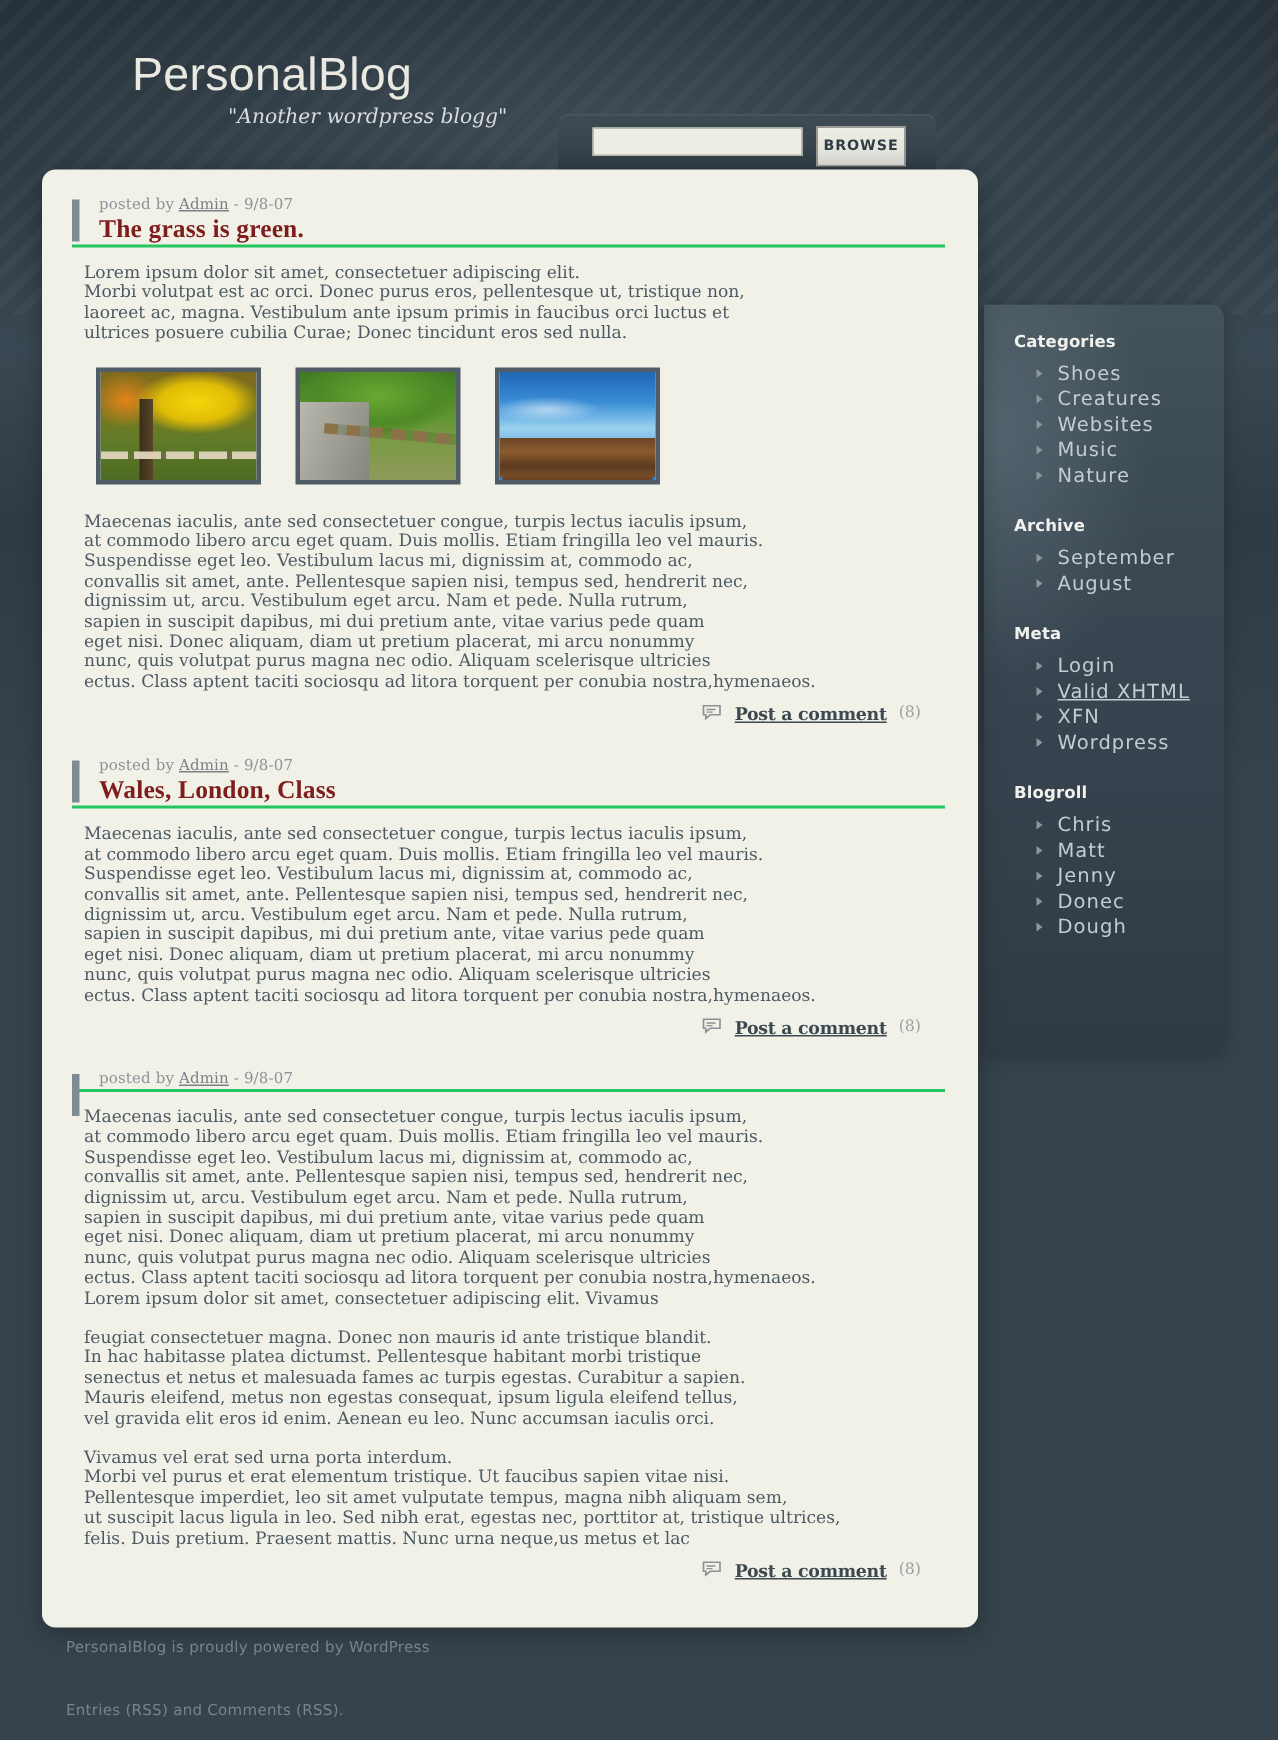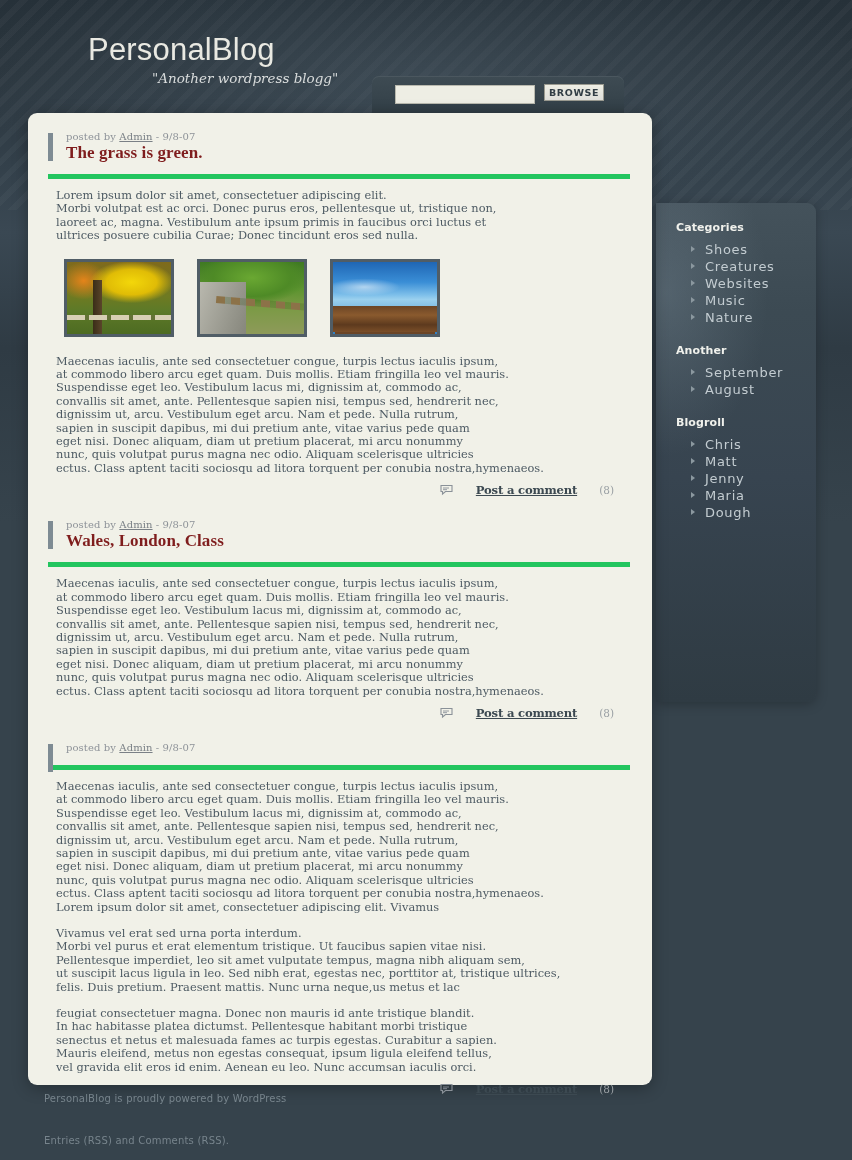--- a/index.html
+++ b/index.html
@@ -78,21 +78,21 @@
     border: 1px solid #b9b9ae;
     font-family: "DejaVu Sans", sans-serif;
     font-size: 11px;
     color: #3d4a52;
     padding: 0 4px;
     outline: none;
   }
   .browse-button {
     position: absolute;
     left: 172px; top: 8px;
-    width: 60px; height: 17px;
+    width: 60px; height: 27px;
     background: linear-gradient(180deg, #eeeee4 0%, #dededa 100%);
     border: 1px solid #9a9a90;
     font-family: "DejaVu Sans", sans-serif;
     font-size: 9.5px;
     font-weight: bold;
     letter-spacing: 0.6px;
     color: #313d45;
     cursor: pointer;
   }
 
@@ -149,22 +149,22 @@
     border-radius: 9px;
     box-shadow: 0 3px 16px rgba(0,0,0,0.30);
   }
   .content-inner { padding: 18px 22px 0 20px; }
 
   
   .post { margin-bottom: 6px; }
   .post-head {
     position: relative;
     padding-left: 18px;
-    border-bottom: 5px solid #22c55e;
-    padding-bottom: 11px;
+    border-bottom: 2px solid #22c55e;
+    padding-bottom: 0;
     margin-bottom: 10px;
   }
   .post-head .marker {
     position: absolute;
     left: 0; top: 2px;
     width: 5px; height: 28px;
     background: #7e8b93;
   }
   .post-meta {
     font-family: "DejaVu Serif", serif;
@@ -247,22 +247,21 @@
   }
   .thumb-sky::after {
     content:""; position:absolute; left:0; top:14px; width:100%; height:22px;
     background: radial-gradient(ellipse 50px 12px at 30% 50%, rgba(255,255,255,0.55) 0%, rgba(255,255,255,0) 72%);
   }
 
   
   .post-footer {
     display: flex;
     justify-content: flex-end;
-    align-items: center;
-    gap: 22px;
+    gap: 8px;
     padding: 8px 16px 0 0;
     margin-bottom: 22px;
   }
   .bubble-icon { display: block; }
   .comment-link {
     font-family: "DejaVu Serif", serif;
     font-size: 11.6px;
     font-weight: bold;
     color: #3c4951;
     text-decoration: underline;
@@ -328,52 +327,73 @@
           <span>Music</span>
         </li>
         <li class="side-item">
           <span class="bullet"></span>
           <span>Nature</span>
         </li>
       </ul>
     </div>
 
     <div class="side-section">
-      <div class="side-title">Another</div>
+      <div class="side-title">Archive</div>
       <ul class="side-list">
         <li class="side-item">
           <span class="bullet"></span>
           <span>September</span>
         </li>
         <li class="side-item">
           <span class="bullet"></span>
           <span>August</span>
         </li>
       </ul>
     </div>
 
+    <div class="side-section">
+      <div class="side-title">Meta</div>
+      <ul class="side-list">
+        <li class="side-item">
+          <span class="bullet"></span>
+          <span>Login</span>
+        </li>
+        <li class="side-item">
+          <span class="bullet"></span>
+          <span class="underlined">Valid XHTML</span>
+        </li>
+        <li class="side-item">
+          <span class="bullet"></span>
+          <span>XFN</span>
+        </li>
+        <li class="side-item">
+          <span class="bullet"></span>
+          <span>Wordpress</span>
+        </li>
+      </ul>
+    </div>
 
     <div class="side-section">
       <div class="side-title">Blogroll</div>
       <ul class="side-list">
         <li class="side-item">
           <span class="bullet"></span>
           <span>Chris</span>
         </li>
         <li class="side-item">
           <span class="bullet"></span>
           <span>Matt</span>
         </li>
         <li class="side-item">
           <span class="bullet"></span>
           <span>Jenny</span>
         </li>
         <li class="side-item">
           <span class="bullet"></span>
-          <span>Maria</span>
+          <span>Donec</span>
         </li>
         <li class="side-item">
           <span class="bullet"></span>
           <span>Dough</span>
         </li>
       </ul>
     </div>
 
   </div>
 </div>
@@ -452,30 +472,30 @@
       <div class="post-body">Maecenas iaculis, ante sed consectetuer congue, turpis lectus iaculis ipsum,
 at commodo libero arcu eget quam. Duis mollis. Etiam fringilla leo vel mauris.
 Suspendisse eget leo. Vestibulum lacus mi, dignissim at, commodo ac,
 convallis sit amet, ante. Pellentesque sapien nisi, tempus sed, hendrerit nec,
 dignissim ut, arcu. Vestibulum eget arcu. Nam et pede. Nulla rutrum,
 sapien in suscipit dapibus, mi dui pretium ante, vitae varius pede quam
 eget nisi. Donec aliquam, diam ut pretium placerat, mi arcu nonummy
 nunc, quis volutpat purus magna nec odio. Aliquam scelerisque ultricies
 ectus. Class aptent taciti sociosqu ad litora torquent per conubia nostra,hymenaeos.
 Lorem ipsum dolor sit amet, consectetuer adipiscing elit. Vivamus</div>
+      <div class="post-body">feugiat consectetuer magna. Donec non mauris id ante tristique blandit.
+In hac habitasse platea dictumst. Pellentesque habitant morbi tristique
+senectus et netus et malesuada fames ac turpis egestas. Curabitur a sapien.
+Mauris eleifend, metus non egestas consequat, ipsum ligula eleifend tellus,
+vel gravida elit eros id enim. Aenean eu leo. Nunc accumsan iaculis orci.</div>
       <div class="post-body">Vivamus vel erat sed urna porta interdum.
 Morbi vel purus et erat elementum tristique. Ut faucibus sapien vitae nisi.
 Pellentesque imperdiet, leo sit amet vulputate tempus, magna nibh aliquam sem,
 ut suscipit lacus ligula in leo. Sed nibh erat, egestas nec, porttitor at, tristique ultrices,
 felis. Duis pretium. Praesent mattis. Nunc urna neque,us metus et lac</div>
-      <div class="post-body">feugiat consectetuer magna. Donec non mauris id ante tristique blandit.
-In hac habitasse platea dictumst. Pellentesque habitant morbi tristique
-senectus et netus et malesuada fames ac turpis egestas. Curabitur a sapien.
-Mauris eleifend, metus non egestas consequat, ipsum ligula eleifend tellus,
-vel gravida elit eros id enim. Aenean eu leo. Nunc accumsan iaculis orci.</div>
 
       <div class="post-footer">
         <svg class="bubble-icon" width="14" height="12" viewBox="0 0 14 12">
           <path d="M1 1.5h11v6H5.5L2.5 10V7.5H1z" fill="none" stroke="#8a9198" stroke-width="1.1"></path>
           <path d="M3 4h6M3 5.7h4" stroke="#8a9198" stroke-width="0.9"></path>
         </svg>
         <span class="comment-link">Post a comment</span>
         <span class="comment-count">(8)</span>
       </div>
     </div>

